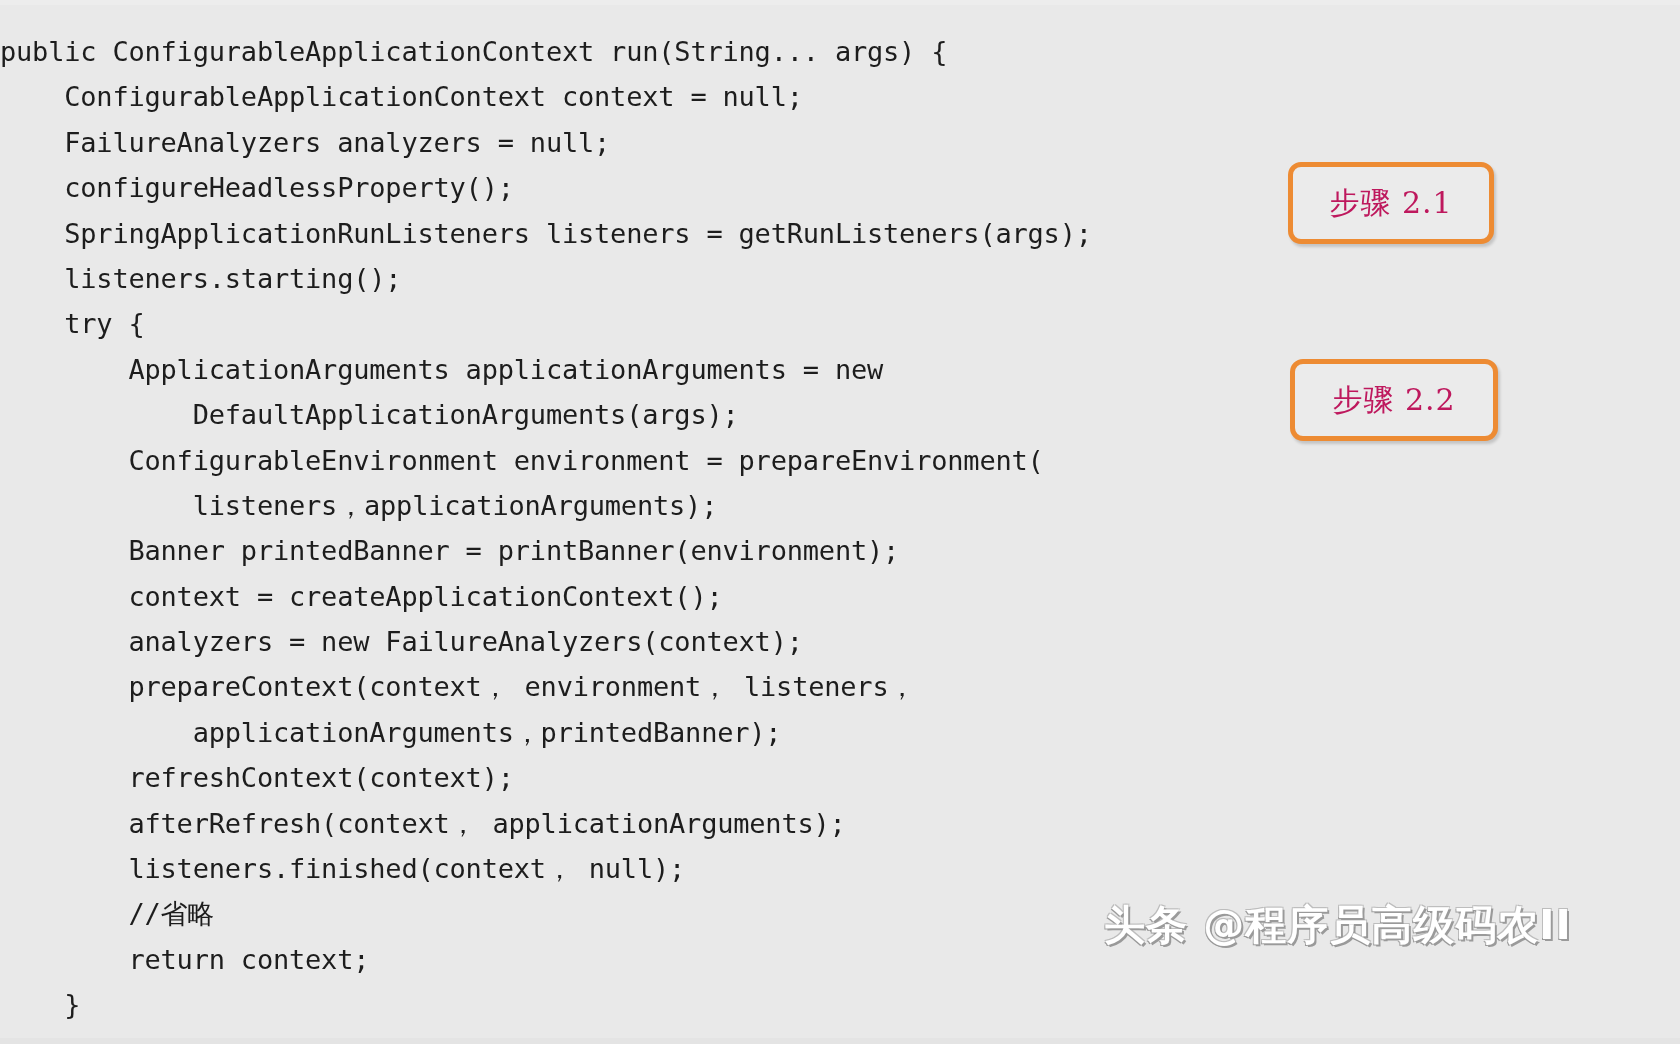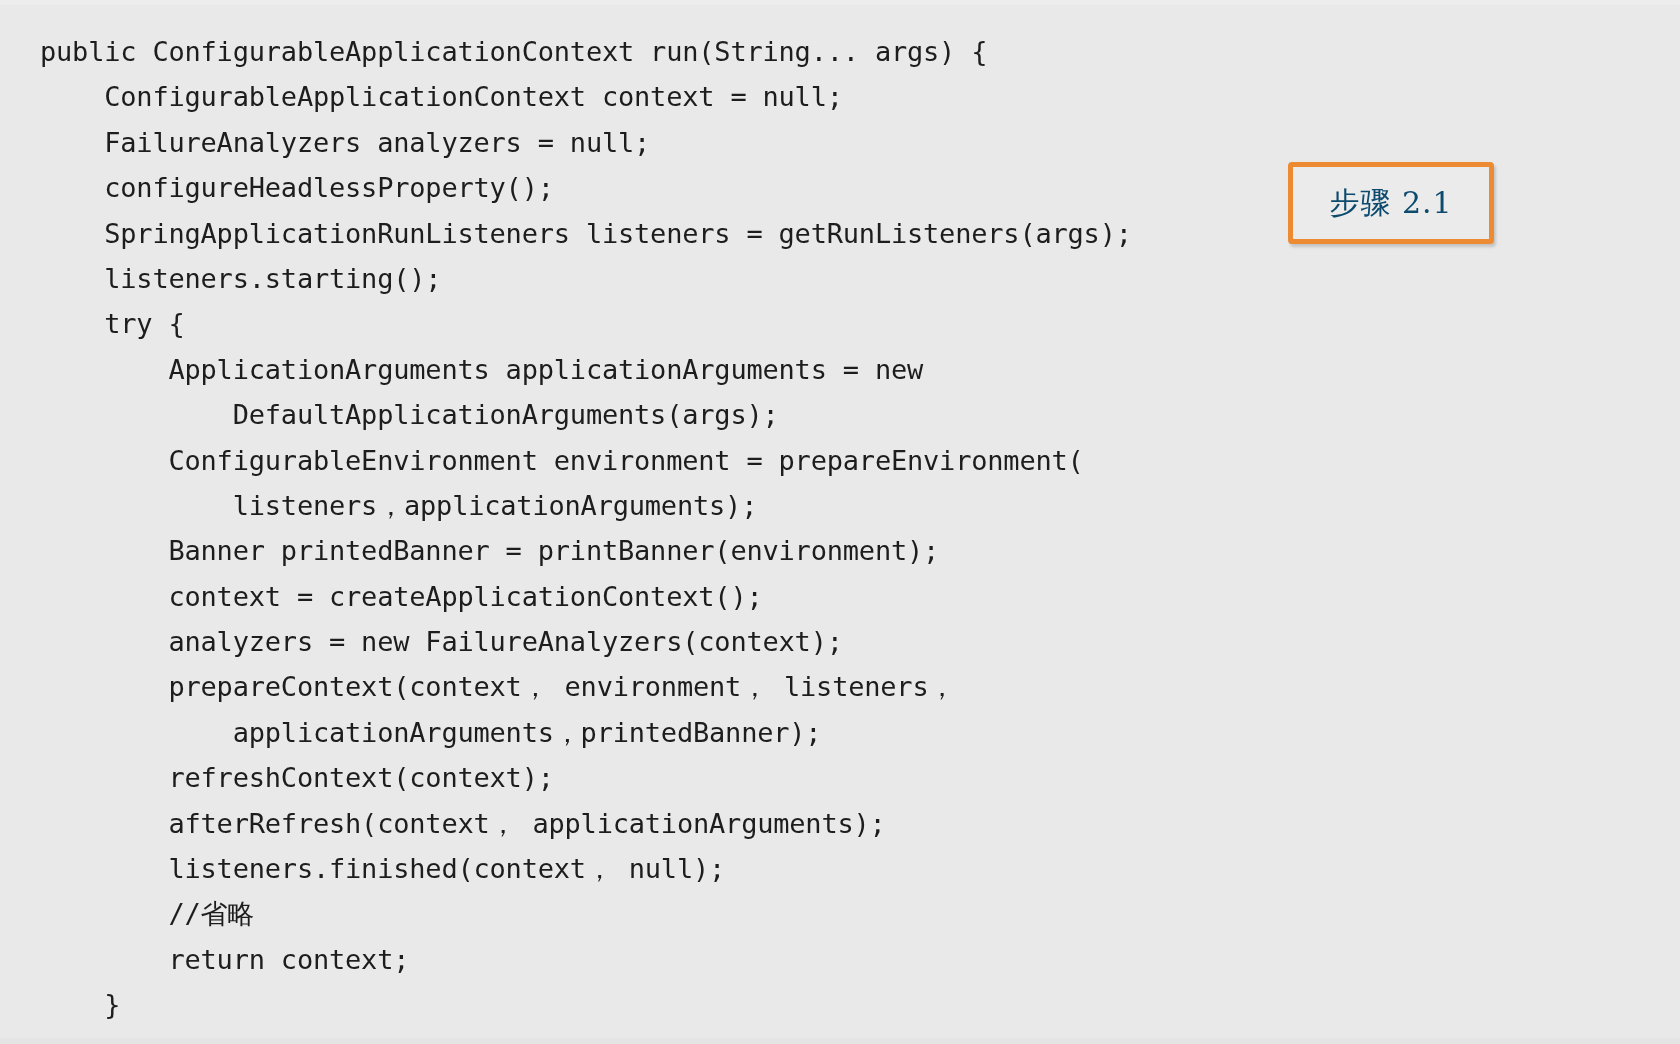--- a/index.html
+++ b/index.html
@@ -45,37 +45,36 @@
     font-family: "DejaVu Sans Mono", "Liberation Mono", monospace;
     font-size: 27px;
     line-height: 45.4px;
     color: #1d1d1d;
     letter-spacing: -0.2px;
     white-space: pre;
   }
   .code-line {
     height: 45.4px;
     white-space: pre;
-    padding-left: 40px;
   }
 
   
   .callout {
     position: absolute;
     box-sizing: border-box;
     border: 5px solid #ED8B33;
-    border-radius: 4px;
+    border-radius: 13px;
     background: #ebebeb;
     box-shadow: 2px 3px 3px rgba(0,0,0,0.16);
     display: flex;
     align-items: center;
     justify-content: center;
     font-family: "DejaVu Serif", "Liberation Serif", serif;
     font-size: 30px;
-    color: #0c4a6e;
+    color: #be185d;
     letter-spacing: 1px;
   }
   #callout-1 { left: 1288px; top: 162px; width: 206px; height: 82px; }
   #callout-2 { left: 1290px; top: 359px; width: 208px; height: 82px; }
   #callout-3 { left: 1286px; top: 545px; width: 210px; height: 85px; }
 
   
   #watermark {
     position: absolute;
     left: 1104px;
@@ -98,16 +97,20 @@
 
 <div id="slide">
 
   <div class="edge-top"></div>
 
   <pre id="code-block"><div class="code-line">public ConfigurableApplicationContext run(String... args) {</div><div class="code-line">    ConfigurableApplicationContext context = null;</div><div class="code-line">    FailureAnalyzers analyzers = null;</div><div class="code-line">    configureHeadlessProperty();</div><div class="code-line">    SpringApplicationRunListeners listeners = getRunListeners(args);</div><div class="code-line">    listeners.starting();</div><div class="code-line">    try {</div><div class="code-line">        ApplicationArguments applicationArguments = new</div><div class="code-line">            DefaultApplicationArguments(args);</div><div class="code-line">        ConfigurableEnvironment environment = prepareEnvironment(</div><div class="code-line">            listeners，applicationArguments);</div><div class="code-line">        Banner printedBanner = printBanner(environment);</div><div class="code-line">        context = createApplicationContext();</div><div class="code-line">        analyzers = new FailureAnalyzers(context);</div><div class="code-line">        prepareContext(context， environment， listeners，</div><div class="code-line">            applicationArguments，printedBanner);</div><div class="code-line">        refreshContext(context);</div><div class="code-line">        afterRefresh(context， applicationArguments);</div><div class="code-line">        listeners.finished(context， null);</div><div class="code-line">        //省略</div><div class="code-line">        return context;</div><div class="code-line">    }</div><div class="code-line">}</div></pre>
 
   <div class="callout" id="callout-1">
     <span>步骤 2.1</span>
   </div>
+  <div class="callout" id="callout-2">
+    <span>步骤 2.2</span>
+  </div>
 
+  <div id="watermark">头条 @程序员高级码农II</div>
 
   <div class="edge-bottom"></div>
 </div>
 
 </body></html>

